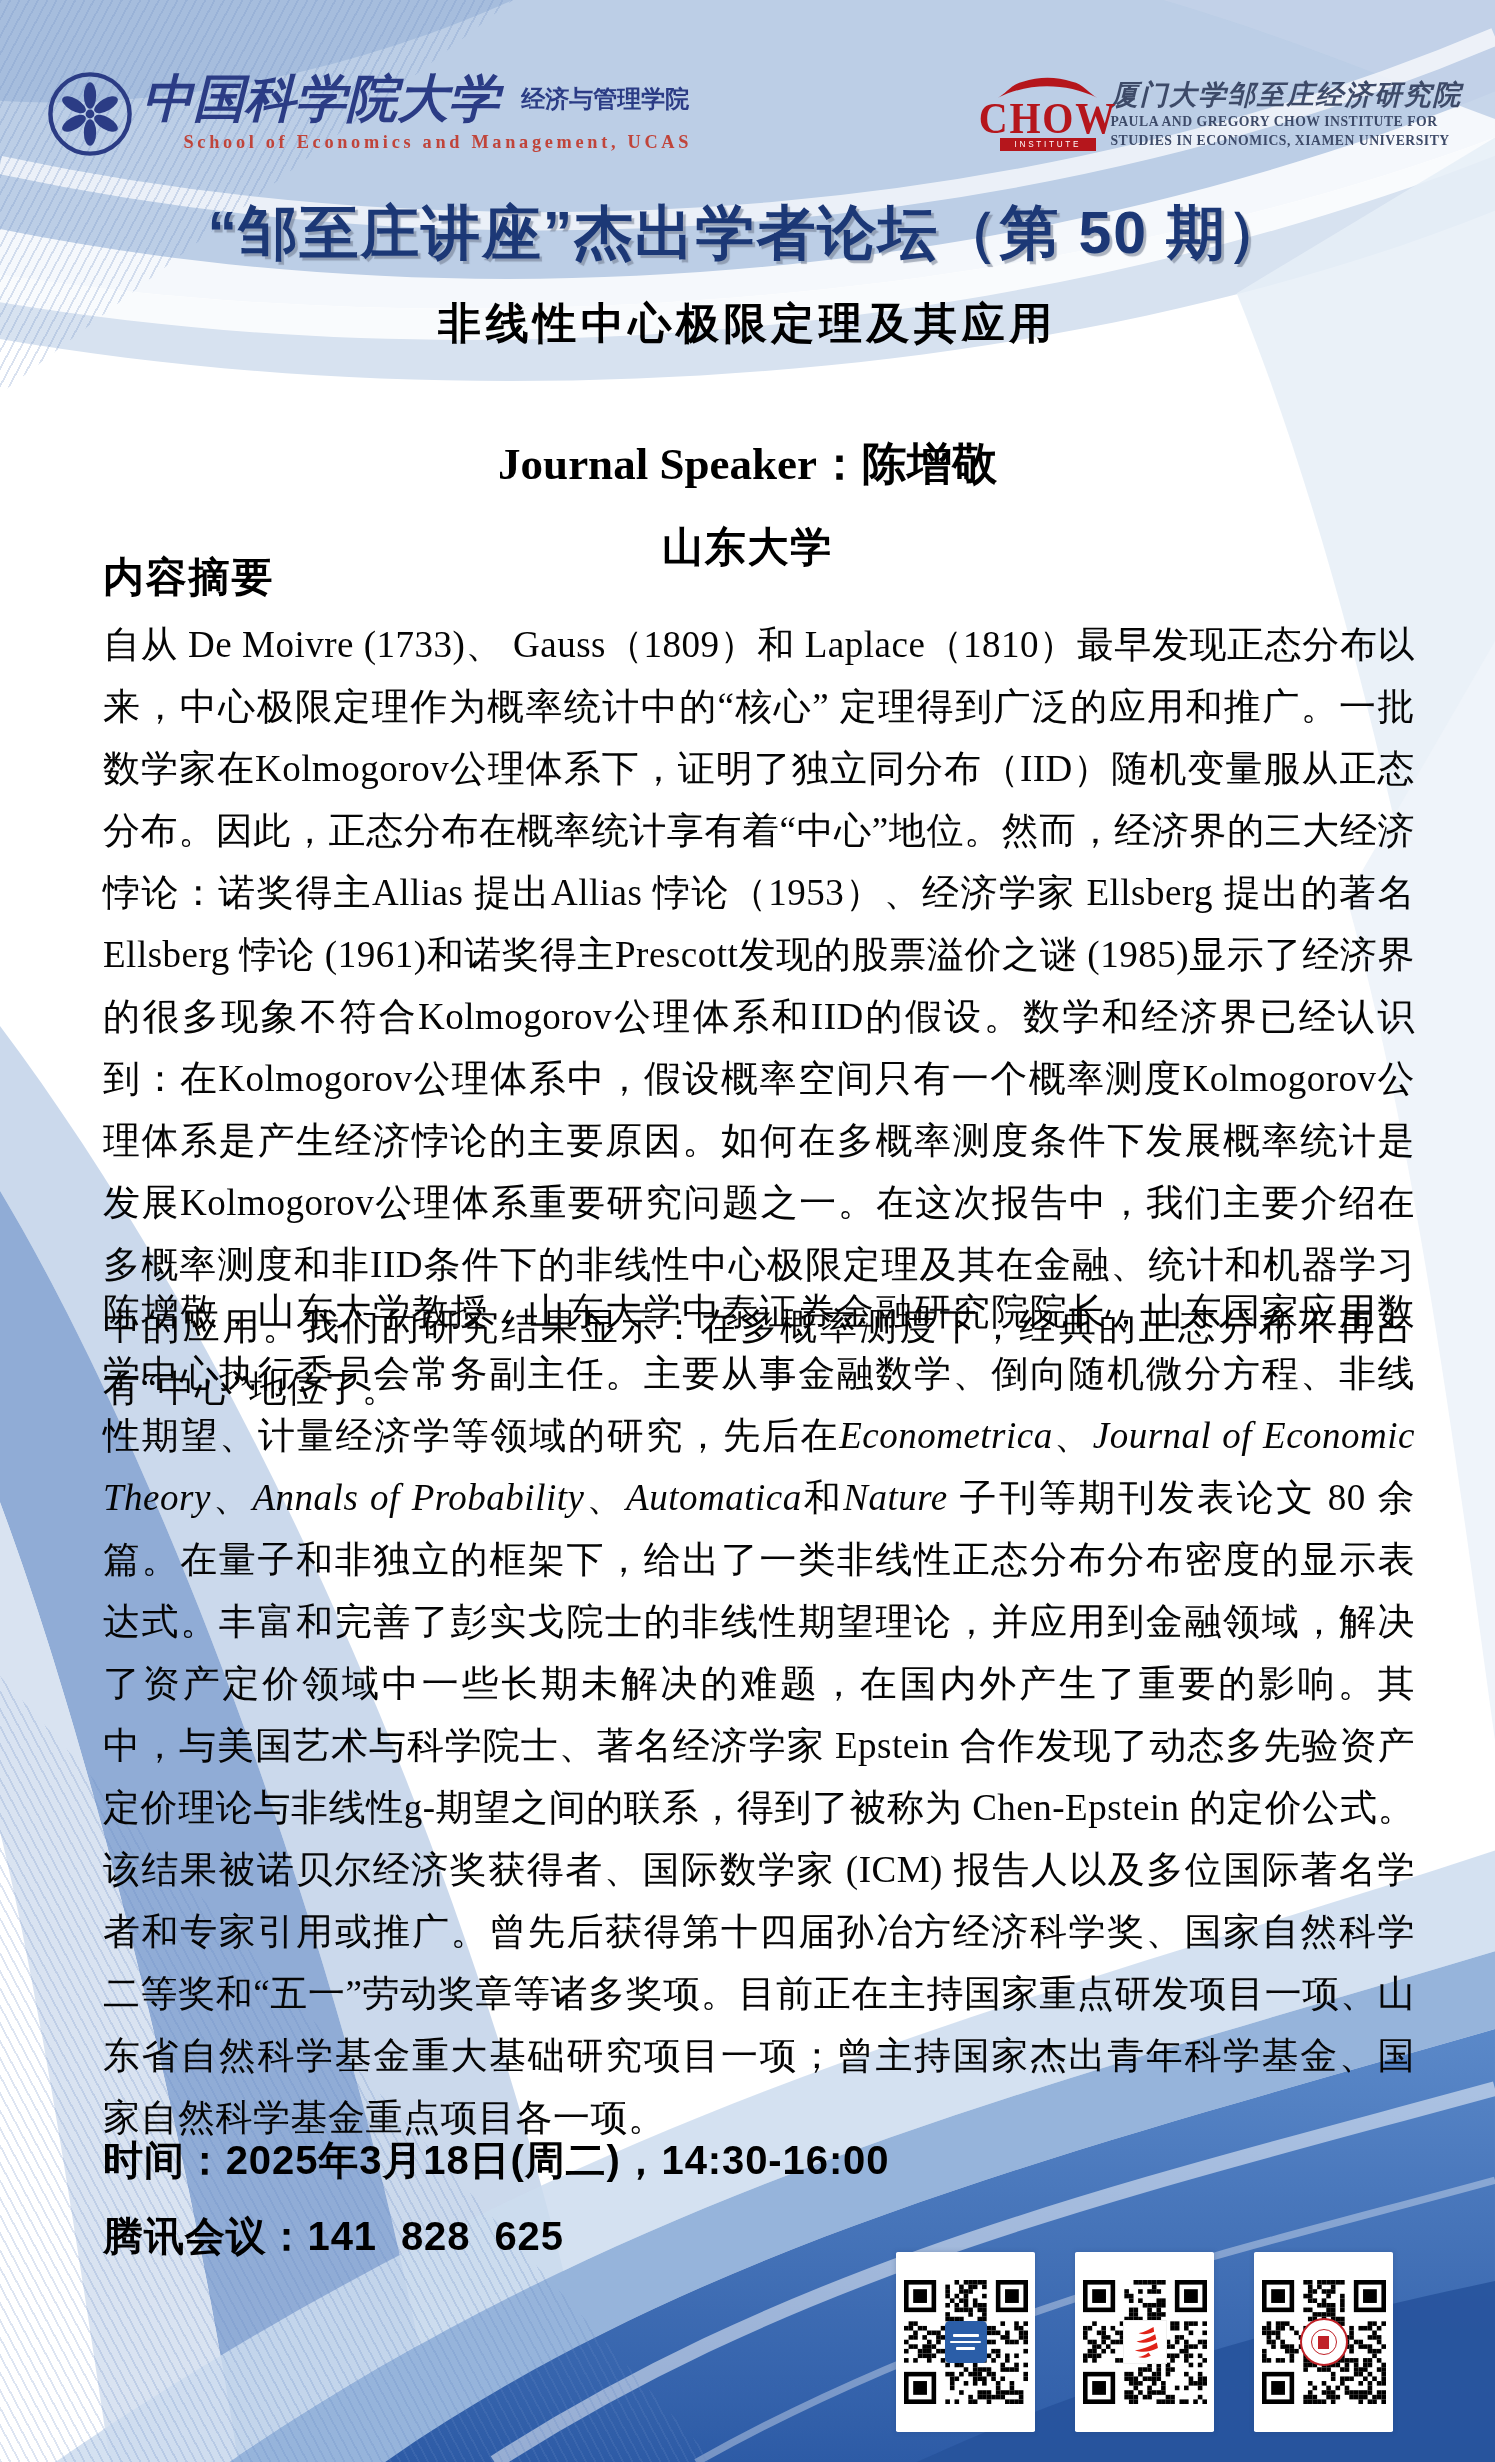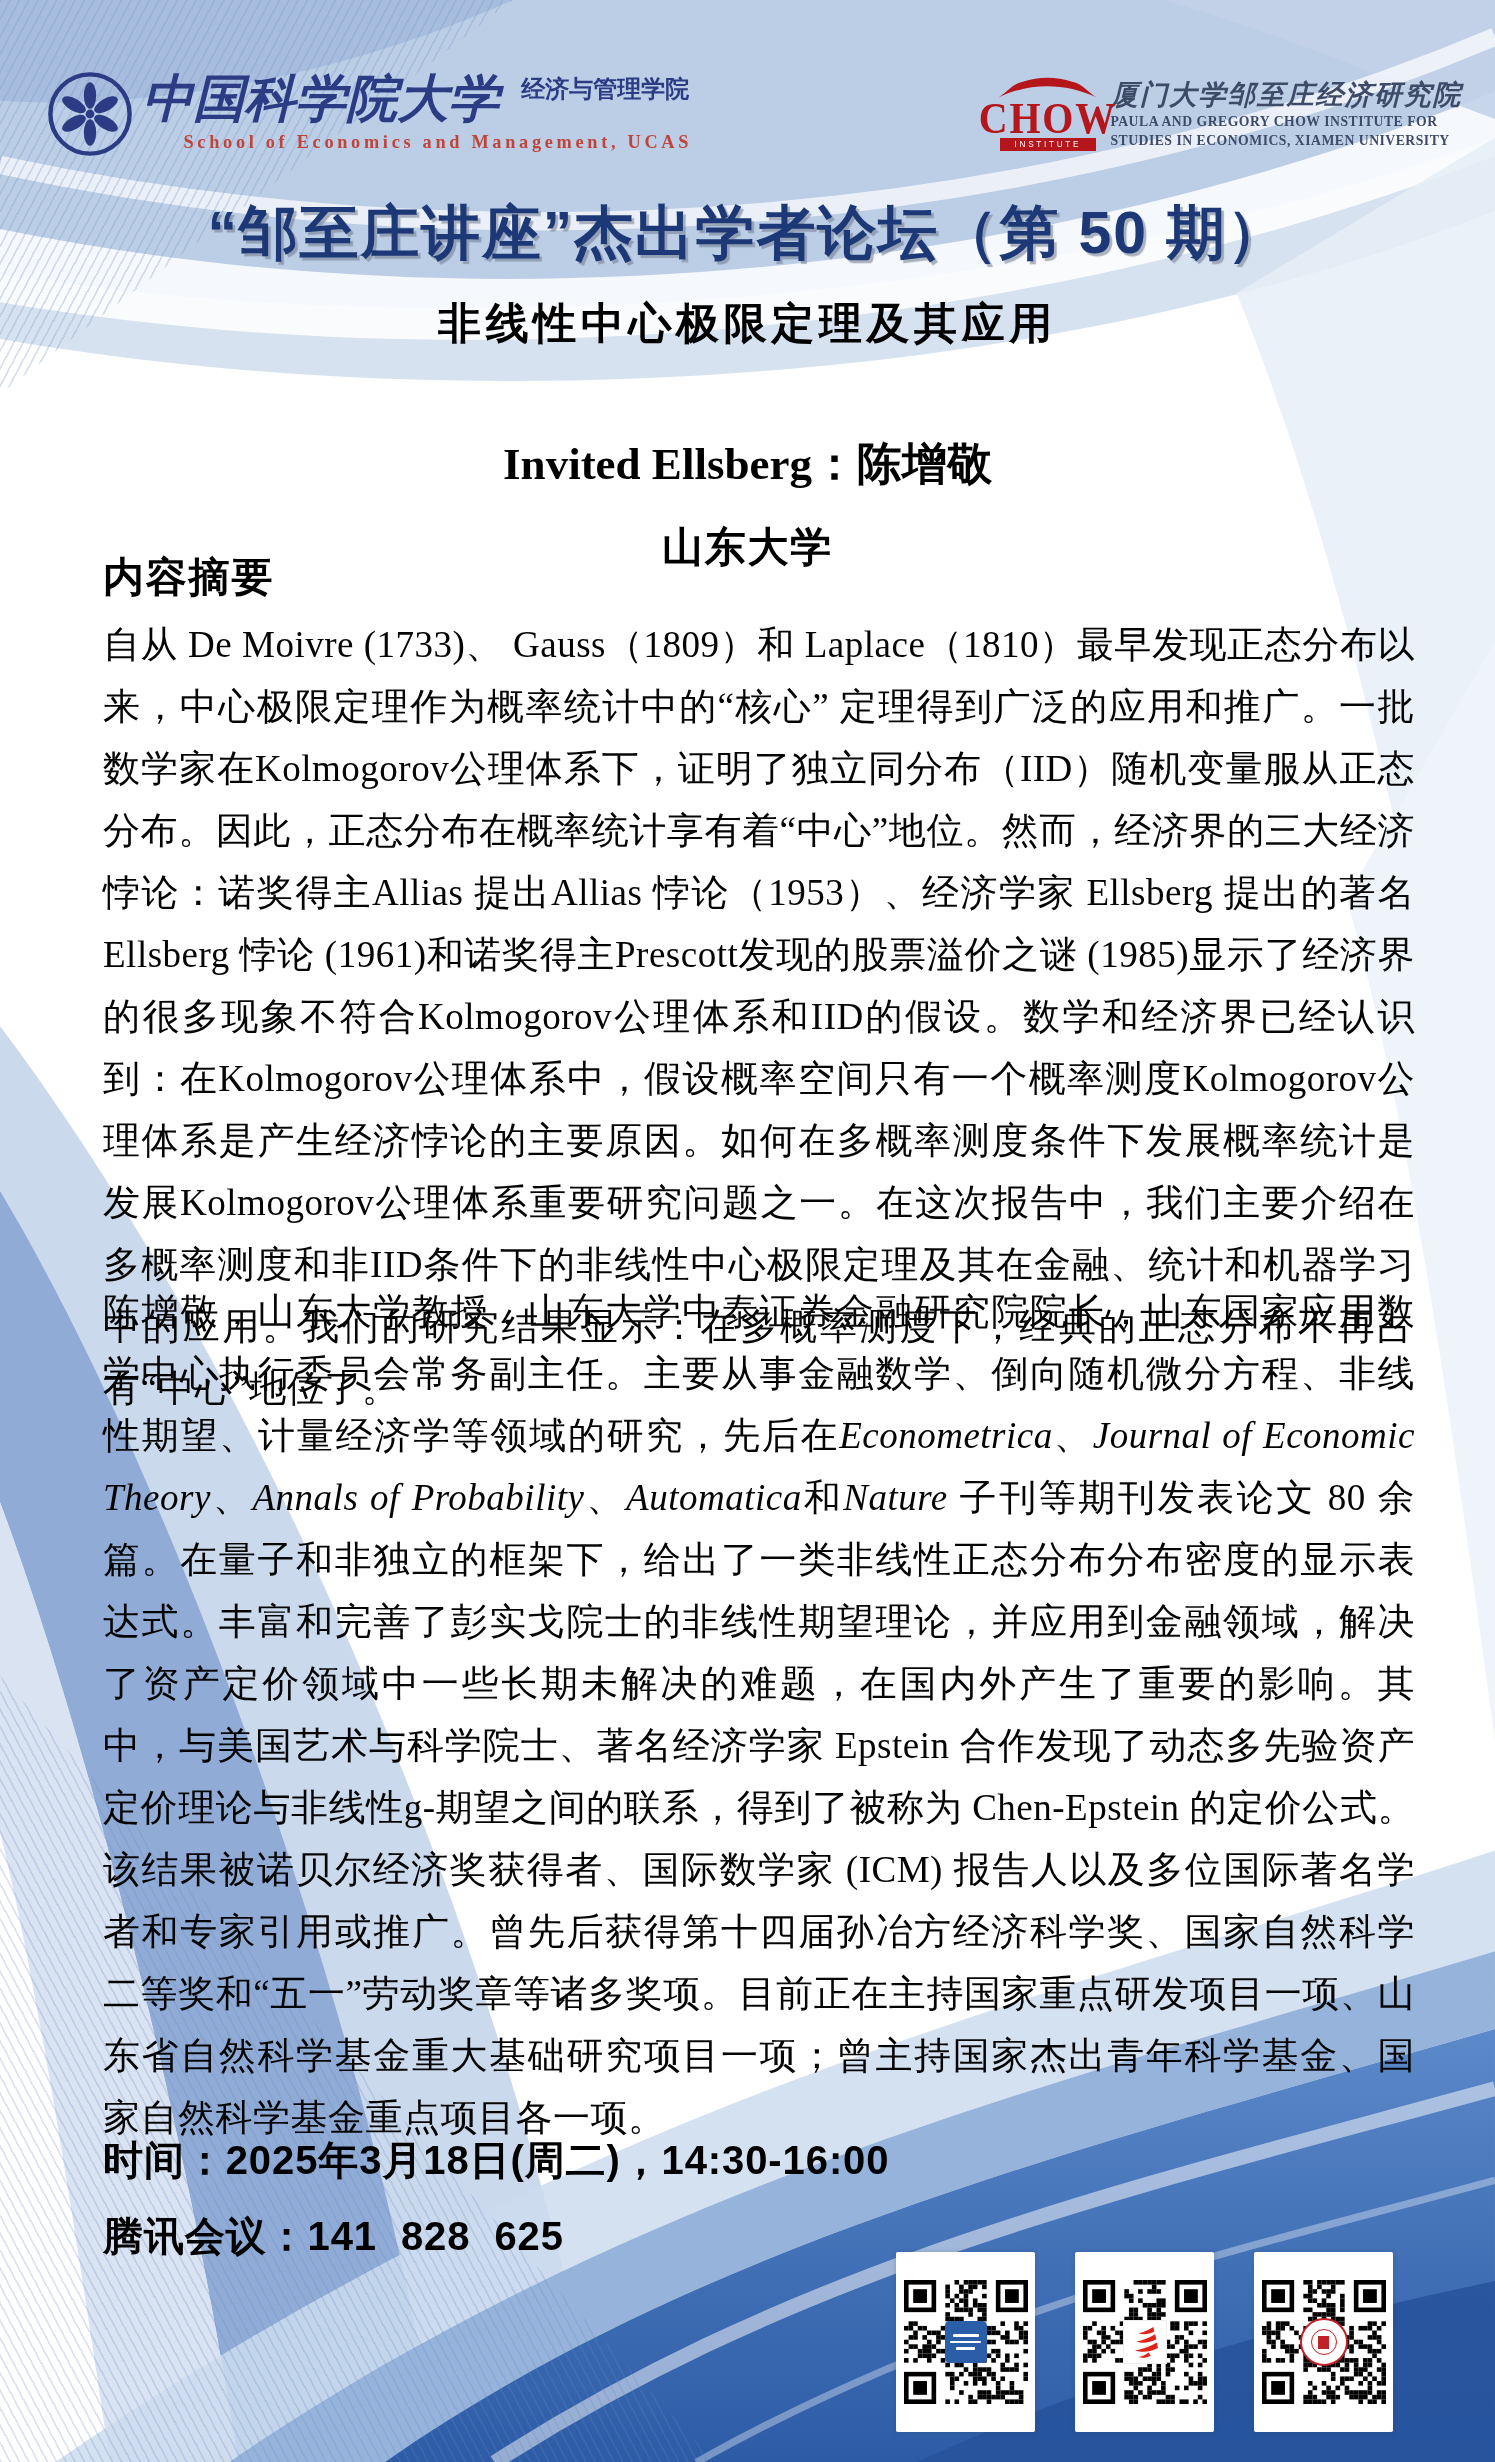--- a/index.html
+++ b/index.html
@@ -14,21 +14,21 @@
       background:repeating-linear-gradient(62deg,rgba(100,135,195,.22) 0 1.8px,rgba(255,255,255,0) 1.8px 8.2px);
       clip-path:polygon(0 0,100% 100%,0 100%);}
   .content{position:absolute;inset:0;z-index:2;}
 
   
   .logos{position:absolute;top:40px;left:46px;right:33px;height:147px;display:flex;
          justify-content:space-between;align-items:center;}
   .logo{display:flex;align-items:center;}
   .logo-ucas{gap:5.5px;}
   .ucas-text{display:flex;flex-direction:column;align-items:center;}
-  .ucas-row{display:flex;align-items:flex-start;gap:22px;white-space:nowrap;}
+  .ucas-row{display:flex;align-items:center;gap:22px;white-space:nowrap;}
   .ucas-cal{font-size:51px;font-weight:700;font-style:italic;color:#2b3c85;line-height:1;
             font-family:"Liberation Serif",serif;}
   .ucas-school{font-size:24px;font-weight:700;color:#2b3c85;line-height:1.25;white-space:nowrap;}
   .ucas-en{font-size:18.3px;font-weight:700;color:#c0443a;letter-spacing:3.7px;margin-top:7.3px;white-space:nowrap;margin-left:44px;}
   .logo-amss{gap:11px;}
   .amss-text{display:flex;flex-direction:column;align-items:center;}
   .amss-l1{font-size:20px;color:#3a3a3a;letter-spacing:0.9px;white-space:nowrap;}
   .amss-l2{font-size:35px;font-weight:700;color:#101010;letter-spacing:8.2px;margin:2.7px 0;white-space:nowrap;}
   .amss-l3{font-size:16.5px;color:#555;font-family:"Liberation Sans",sans-serif;white-space:nowrap;}
   .logo-chow{gap:11px;}
@@ -160,21 +160,21 @@
           <div class="chow-cn">厦门大学邹至庄经济研究院</div>
           <div class="chow-en">PAULA AND GREGORY CHOW INSTITUTE FOR</div>
           <div class="chow-en">STUDIES IN ECONOMICS, XIAMEN UNIVERSITY</div>
         </div>
       </div>
 
     </header>
 
     <div class="forum-title">“邹至庄讲座”杰出学者论坛（第 50 期）</div>
     <div class="lecture-title">非线性中心极限定理及其应用</div>
-    <div class="speaker-line">Invited Ellsberg：陈增敬</div>
+    <div class="speaker-line">Journal Speaker：陈增敬</div>
     <div class="affiliation">山东大学</div>
 
     <section class="abstract">
       <h2>内容摘要</h2>
       <p>自从 De Moivre (1733)、 Gauss（1809）和 Laplace（1810）最早发现正态分布以来，中心极限定理作为概率统计中的“核心” 定理得到广泛的应用和推广。一批数学家在Kolmogorov公理体系下，证明了独立同分布（IID）随机变量服从正态分布。因此，正态分布在概率统计享有着“中心”地位。然而，经济界的三大经济悖论：诺奖得主Allias 提出Allias 悖论（1953）、经济学家 Ellsberg 提出的著名 Ellsberg 悖论 (1961)和诺奖得主Prescott发现的股票溢价之谜 (1985)显示了经济界的很多现象不符合Kolmogorov公理体系和IID的假设。数学和经济界已经认识到：在Kolmogorov公理体系中，假设概率空间只有一个概率测度Kolmogorov公理体系是产生经济悖论的主要原因。如何在多概率测度条件下发展概率统计是发展Kolmogorov公理体系重要研究问题之一。在这次报告中，我们主要介绍在多概率测度和非IID条件下的非线性中心极限定理及其在金融、统计和机器学习中的应用。我们的研究结果显示：在多概率测度下，经典的正态分布不再占有“中心”地位了。</p>
     </section>
 
     <section class="bio">
       <p><span>陈增敬，山东大学教授，山东大学中泰证券金融研究院院长，山东国家应用数学中心执行委员会常务副主任。主要从事金融数学、倒向随机微分方程、非线性期望、计量经济学等领域的研究，先后在</span><span style="font-style: italic;">Econometrica</span><span>、</span><span style="font-style: italic;">Journal of Economic Theory</span><span>、</span><span style="font-style: italic;">Annals of Probability</span><span>、</span><span style="font-style: italic;">Automatica</span><span>和</span><span style="font-style: italic;">Nature</span><span> 子刊等期刊发表论文 80 余篇。在量子和非独立的框架下，给出了一类非线性正态分布分布密度的显示表达式。丰富和完善了彭实戈院士的非线性期望理论，并应用到金融领域，解决了资产定价领域中一些长期未解决的难题，在国内外产生了重要的影响。其中，与美国艺术与科学院士、著名经济学家 Epstein 合作发现了动态多先验资产定价理论与非线性g-期望之间的联系，得到了被称为 Chen-Epstein 的定价公式。该结果被诺贝尔经济奖获得者、国际数学家 (ICM) 报告人以及多位国际著名学者和专家引用或推广。曾先后获得第十四届孙冶方经济科学奖、国家自然科学二等奖和“五一”劳动奖章等诸多奖项。目前正在主持国家重点研发项目一项、山东省自然科学基金重大基础研究项目一项；曾主持国家杰出青年科学基金、国家自然科学基金重点项目各一项。</span></p>
     </section>

